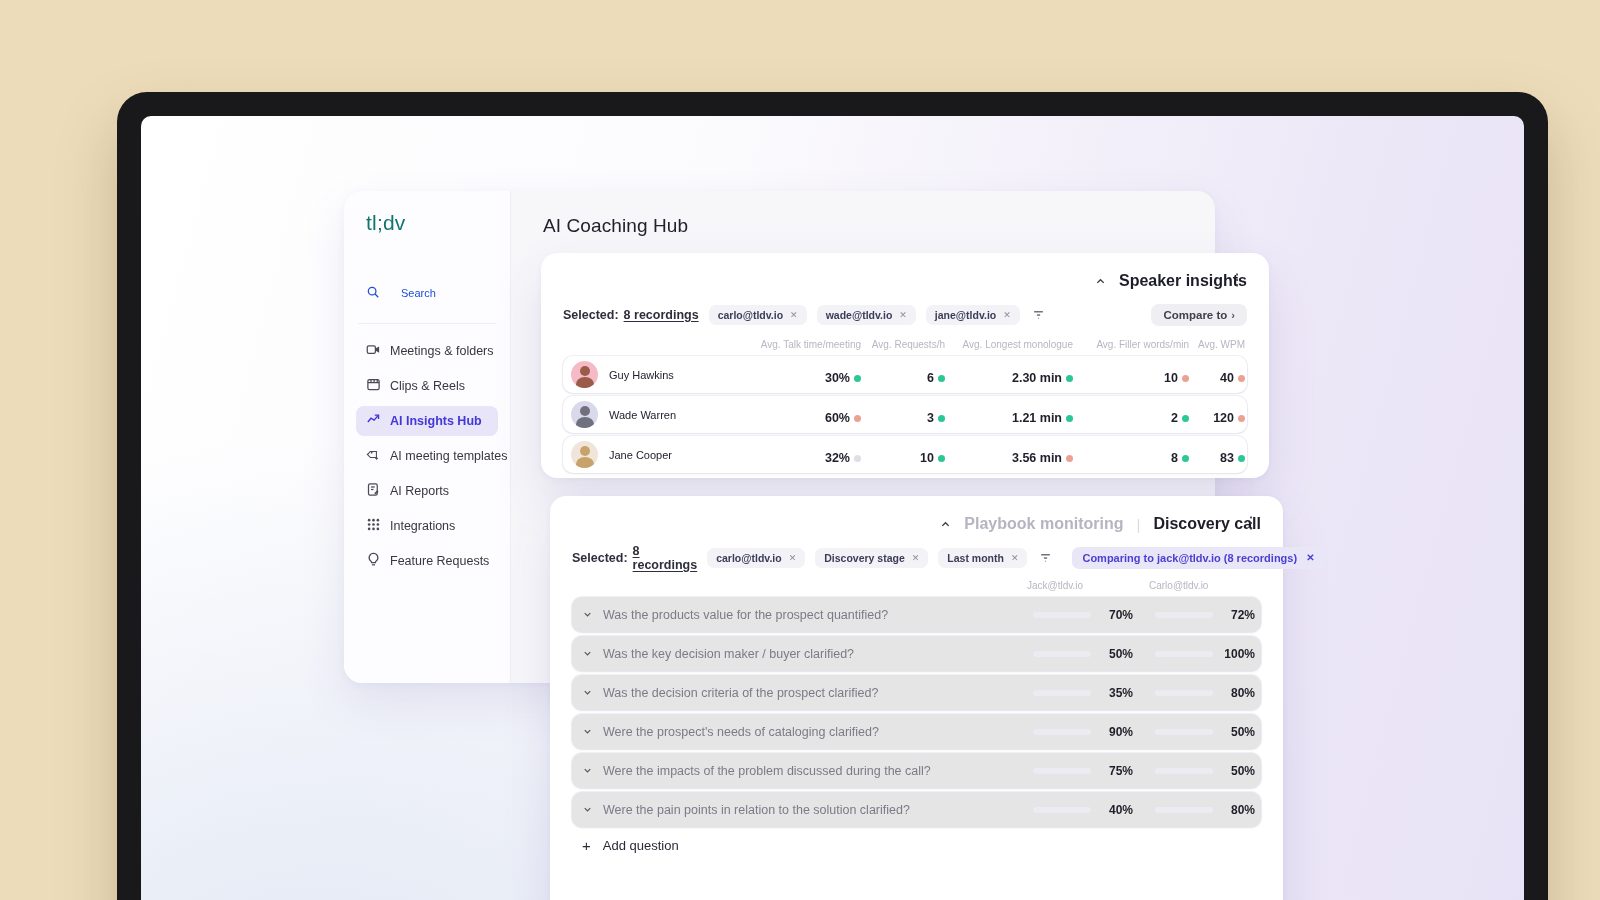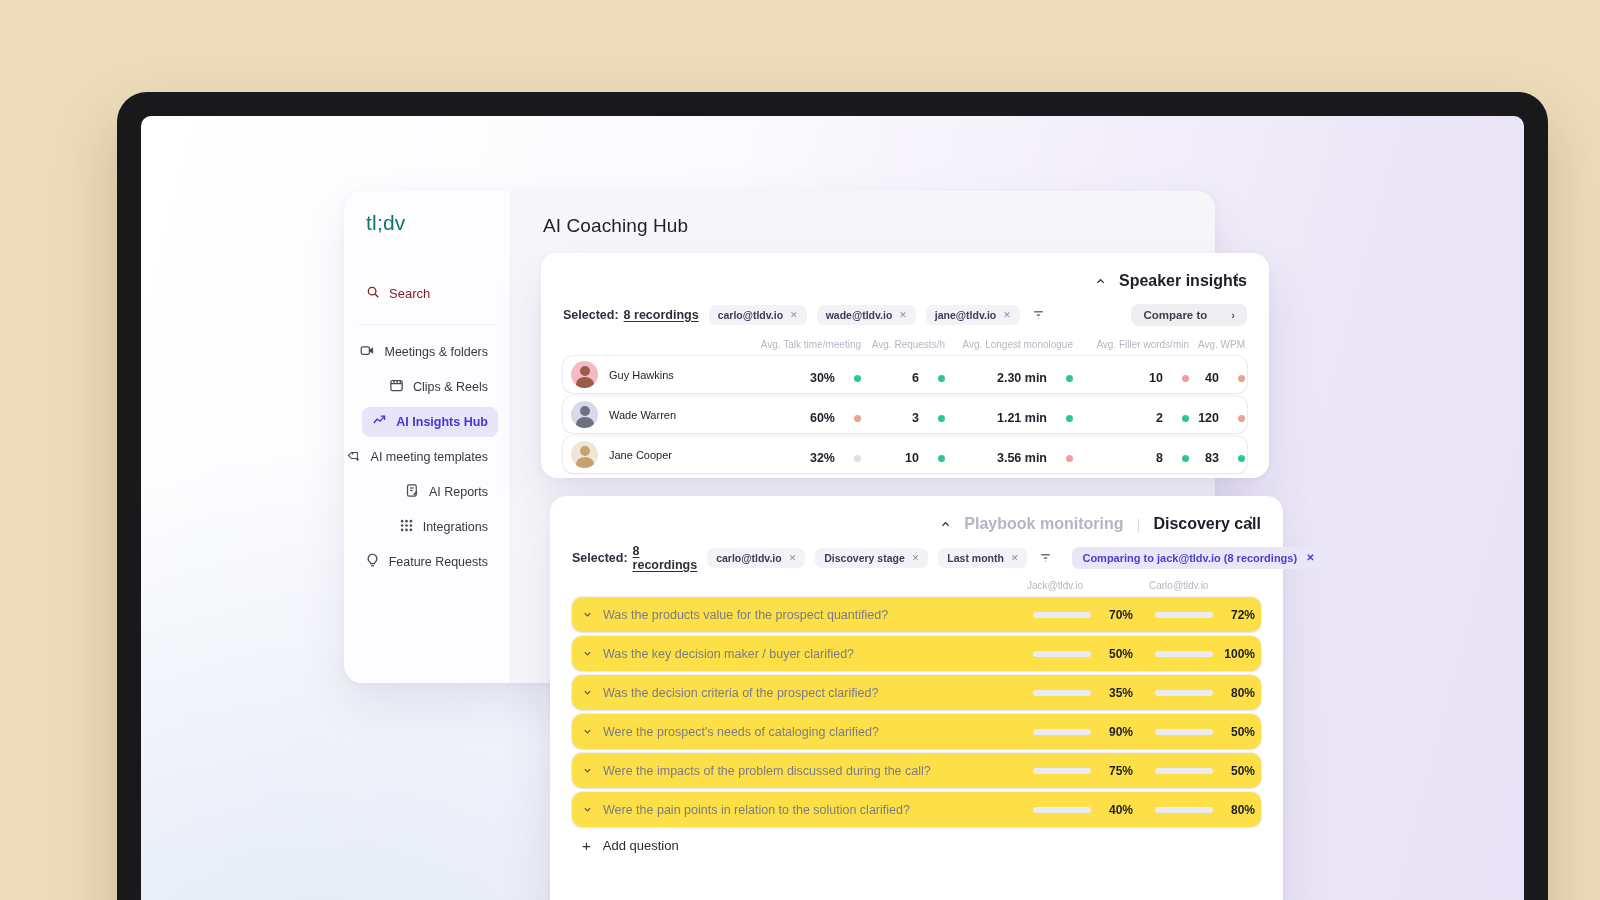--- a/index.html
+++ b/index.html
@@ -24,23 +24,23 @@
     position:absolute; left:203px; top:75px; width:871px; height:492px;
     background:#f7f7fa; border-radius:18px;
     box-shadow:0 20px 45px rgba(86,70,150,.10), 0 2px 8px rgba(86,70,150,.05);
   }
   .sidebar {
     position:absolute; left:0; top:0; bottom:0; width:167px;
     background:#fdfdff; border-right:1px solid #efeef5; border-radius:18px 0 0 18px;
     padding:20px 12px 0 12px;
   }
   .logo { font-size:21px; font-weight:400; color:#0f766e; letter-spacing:.2px; padding-left:10px; }
-  .side-search { display:flex; align-items:center; gap:9px; margin:44px 0 0 0; padding:6px 10px; color:#7f1d1d; font-size:13px; border-radius:8px; cursor:pointer; }
+  .side-search { display:flex; align-items:center; gap:21px; margin:44px 0 0 0; padding:6px 10px; color:#1d4ed8; font-size:11px; border-radius:8px; cursor:pointer; }
   .side-divider { height:1px; background:#efeef4; margin:16px 2px 12px 2px; }
-  .nav { display:flex; flex-direction:column; gap:5px;align-items:flex-end; }
+  .nav { display:flex; flex-direction:column; gap:5px; }
   .nav-item { display:flex; align-items:center; gap:9px; padding:6px 10px; border-radius:8px; color:#37373f; font-size:12.5px; cursor:pointer; white-space:nowrap; }
   .nav-item svg { flex:0 0 auto; color:#4b4b58; }
   .nav-item.active { background:#e8e5f9; color:#4338d6; font-weight:600; }
   .nav-item.active svg { color:#4338d6; }
 
   .main-area { margin-left:167px; padding:24px 0 0 32px; }
   .page-title { font-size:19px; font-weight:500; color:#22222e; letter-spacing:.1px; }
 
   
   .panel {
@@ -57,46 +57,46 @@
   .collapse-btn { display:flex; align-items:center; cursor:pointer; color:#3c3c48; }
   .kebab { position:absolute; right:-4px; top:0; font-size:16px; color:#3a3a45; cursor:pointer; line-height:22px; padding:0 6px; }
 
   .filter-row { display:flex; align-items:center; gap:10px; margin-top:10px; height:23px; }
   .selected-label { font-size:12.5px; font-weight:700; color:#2e2e3c; }
   .selected-count { font-size:12.5px; font-weight:700; color:#2e2e3c; text-decoration:underline; text-underline-offset:2px; cursor:pointer; margin-left:-5px; }
   .chip { display:flex; align-items:center; gap:7px; background:#f2f2f7; border-radius:7px; padding:4px 9px; font-size:10.5px; font-weight:700; color:#3c3c58; cursor:pointer; white-space:nowrap; }
   .chip .x { color:#8f8f9e; font-size:9px; font-weight:400; cursor:pointer; }
   .filter-icon { color:#5a5a68; cursor:pointer; display:flex; margin-left:2px; }
   .spacer { flex:1; }
-  .compare-btn { display:flex; align-items:center; gap:24px; background:#efeff3; border-radius:8px; padding:5px 12px; font-size:11.5px; font-weight:700; color:#3f3f4d; cursor:pointer; }
+  .compare-btn { display:flex; align-items:center; gap:4px; background:#efeff3; border-radius:8px; padding:5px 12px; font-size:11.5px; font-weight:700; color:#3f3f4d; cursor:pointer; }
   .compare-btn .chev { font-size:11px; color:#55555f; }
   .comparing-chip { display:flex; align-items:center; gap:9px; background:#e9e6f8; border-radius:7px; padding:5px 10px; font-size:11px; font-weight:700; color:#4a3fd2; cursor:pointer; white-space:nowrap; }
   .comparing-chip .x { font-size:10px; color:#4a3fd2; }
 
   
   .sp-grid { display:grid; grid-template-columns:192px 108px 84px 128px 116px 56px; align-items:center; }
   .sp-headers { margin-top:10px; height:16px; }
   .sp-head { font-size:10px; color:#b7b6c3; text-align:right; white-space:nowrap; padding-right:2px; }
   .sp-rows { margin-top:4px; display:flex; flex-direction:column; gap:3px; }
   .sp-row { background:#ffffff; border-radius:10px; height:37px; box-shadow:0 1px 3px rgba(50,50,90,.08), 0 0 0 1px rgba(240,240,246,.9); cursor:pointer; }
   .sp-name-cell { display:flex; align-items:center; gap:11px; padding-left:8px; }
   .avatar { width:27px; height:27px; border-radius:50%; overflow:hidden; position:relative; flex:0 0 auto; }
   .avatar .head { position:absolute; left:8.5px; top:5px; width:10px; height:10px; border-radius:50%; }
   .avatar .body { position:absolute; left:4.5px; top:16px; width:18px; height:14px; border-radius:50% 50% 0 0; }
   .sp-name { font-size:11px; font-weight:500; color:#23232f; white-space:nowrap; }
-  .sp-cell { display:flex; align-items:center; justify-content:flex-end; gap:19px; padding-right:2px;margin-top:7px; }
+  .sp-cell { display:flex; align-items:center; justify-content:flex-end; gap:4px; padding-right:2px;margin-top:7px; }
   .sp-val { font-size:12.5px; font-weight:600; color:#1f1f2a; white-space:nowrap; }
   .dot { width:7px; height:7px; border-radius:50%; flex:0 0 auto; }
 
   
   .pb-grid { display:grid; grid-template-columns:1fr 108px 108px; column-gap:14px; align-items:center; padding-right:6px; }
   .pb-col-labels { margin-top:8px; height:16px; }
   .pb-col-label { font-size:10px; color:#b7b6c3; white-space:nowrap; padding-left:2px; }
   .pb-rows { margin-top:4px; display:flex; flex-direction:column; gap:4px; }
-  .pb-row { background:#fde047; border-radius:10px; height:35px; box-shadow:0 1px 3px rgba(50,50,90,.08), 0 0 0 1px rgba(240,240,246,.9); cursor:pointer; }
+  .pb-row { background:#e5e5e5; border-radius:10px; height:35px; box-shadow:0 1px 3px rgba(50,50,90,.08), 0 0 0 1px rgba(240,240,246,.9); cursor:pointer; }
   .pb-q-cell { display:flex; align-items:center; gap:10px; padding-left:10px; }
   .pb-chevron { color:#55555f; display:flex; flex:0 0 auto; }
   .pb-question { font-size:12.5px; color:#7b7b88; white-space:nowrap; overflow:hidden; text-overflow:ellipsis; }
   .bar-group { display:flex; align-items:center; gap:8px; justify-content:flex-end; }
   .bar-track { width:58px; height:6px; border-radius:3px; background:#ebebf1; overflow:hidden; flex:0 0 auto; }
   .bar-fill { height:100%; border-radius:3px; }
   .bar-label { font-size:12px; font-weight:600; color:#1f1f2a; width:34px; text-align:right; }
   .add-question { display:flex; align-items:center; gap:12px; margin-top:10px; padding-left:10px; cursor:pointer; }
   .add-plus { font-size:15px; color:#2b2b38; font-weight:400; }
   .add-label { font-size:13px; font-weight:500; color:#2b2b38; }

